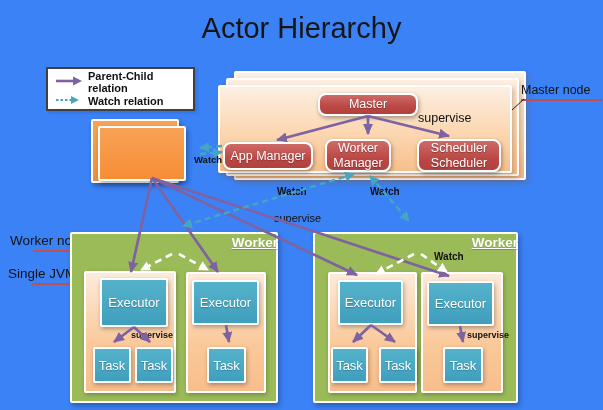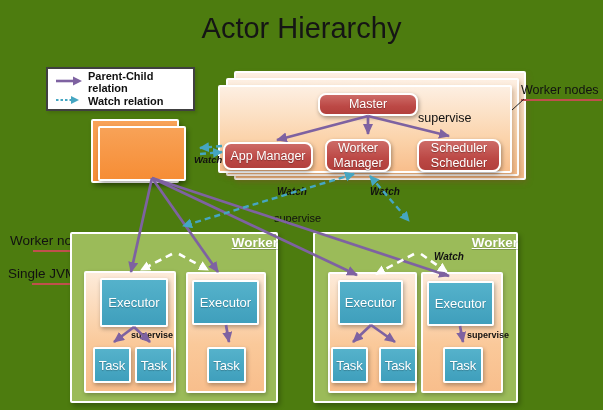--- a/index.html
+++ b/index.html
@@ -1,16 +1,16 @@
 <!DOCTYPE html>
 <html><head>
 <meta charset="utf-8">
 <style>
   html,body{margin:0;padding:0;background:#fff;}
-  .stage{position:relative;width:603px;height:410px;background:#4d7c0f;overflow:hidden;
+  .stage{position:relative;width:603px;height:410px;background:#3b82f6;overflow:hidden;
          font-family:"Liberation Sans",sans-serif;color:#111;}
   .abs{position:absolute;box-sizing:border-box;}
   .title{position:absolute;left:0;right:0;top:12px;text-align:center;font-size:29px;color:#151515;}
   
   .paper{border:2px solid #fff;border-radius:2px;
          background:linear-gradient(180deg,#FDEFE2 0%,#FBD4AC 60%,#F8BE8C 100%);
          box-shadow:2px 3px 5px rgba(130,85,45,.35);}
   .orangebox{border:2px solid #fff;border-radius:2px;color:#fff;
          background:linear-gradient(180deg,#F8A257,#F68D35);
          box-shadow:2px 3px 5px rgba(0,0,0,.3);
@@ -27,21 +27,21 @@
          background:linear-gradient(180deg,#FDEBDA 0%,#FAC99A 60%,#F8BE8C 100%);
          box-shadow:1px 2px 4px rgba(0,0,0,.25);}
   .tealbox{border:2px solid #fff;border-radius:2px;color:#fff;
          background:linear-gradient(180deg,#55B2CB,#3F9FBC);
          box-shadow:1px 2px 4px rgba(0,0,0,.3);
          display:flex;align-items:center;justify-content:center;
          font-size:13px;text-shadow:0 1px 1px rgba(0,0,0,.25);}
   .worker-title{color:#fff;font-weight:bold;font-size:13.5px;text-align:right;
          text-decoration:underline;text-shadow:0 1px 1px rgba(0,0,0,.2);}
   .lbl{font-size:12.5px;color:#111;}
-  .small-lbl{font-size:10px;font-weight:600;color:#111;font-style:italic;}
+  .small-lbl{font-size:10px;font-weight:600;color:#111;}
   .tiny-lbl{font-size:9px;font-weight:600;color:#111;}
   .redline{height:2px;background:#C0504D;}
   .legend{border:2px solid #404040;background:#fff;box-shadow:2px 2px 3px rgba(0,0,0,.12);padding-top:3px;}
   .legend-row{display:flex;align-items:center;gap:5px;height:19px;padding:0 7px;
          font-size:11px;font-weight:600;color:#111;}
   .overlay{position:absolute;left:0;top:0;z-index:10;pointer-events:none;}
   
   #m-back2{left:234px;top:71px;width:292px;height:109px}
   #m-back1{left:226px;top:78px;width:293px;height:98px}
   #m-front{left:218px;top:85px;width:294px;height:88px}
@@ -115,21 +115,21 @@
   </div>
 
   <div class="abs paper" id="m-back2"></div>
   <div class="abs paper" id="m-back1"></div>
   <div class="abs paper" id="m-front"></div>
   <div class="abs redbox" id="master">Master</div>
   <div class="abs redbox" id="appmgr">App Manager</div>
   <div class="abs redbox" id="wmgr">Worker Manager</div>
   <div class="abs redbox" id="rsched">Scheduler Scheduler</div>
   <div class="abs lbl" id="sup-top">supervise</div>
-  <div class="abs lbl" id="mn-lbl">Worker nodes</div>
+  <div class="abs lbl" id="mn-lbl">Master node</div>
   <div class="abs redline" id="mn-line"></div>
 
   <div class="abs orangebox" id="am-back2"></div>
   <div class="abs orangebox" id="am-back1"></div>
   <div class="abs small-lbl" id="watch-am">Watch</div>
 
   <div class="abs" id="wn-lbl">Worker node</div>
   <div class="abs redline" id="wn-line"></div>
   <div class="abs" id="sj-lbl">Single JVM</div>
   <div class="abs redline" id="sj-line"></div>

